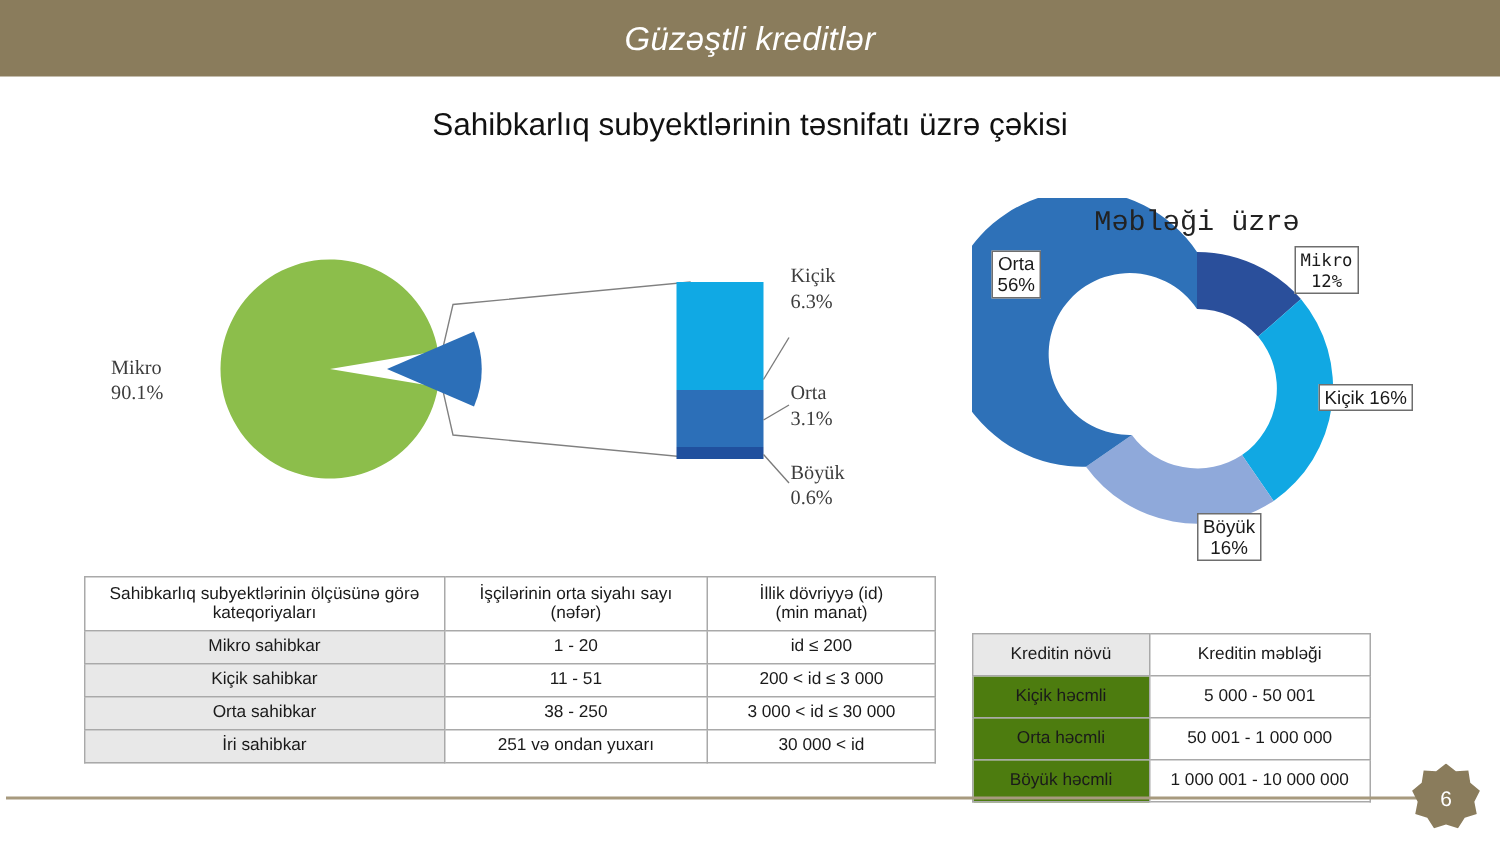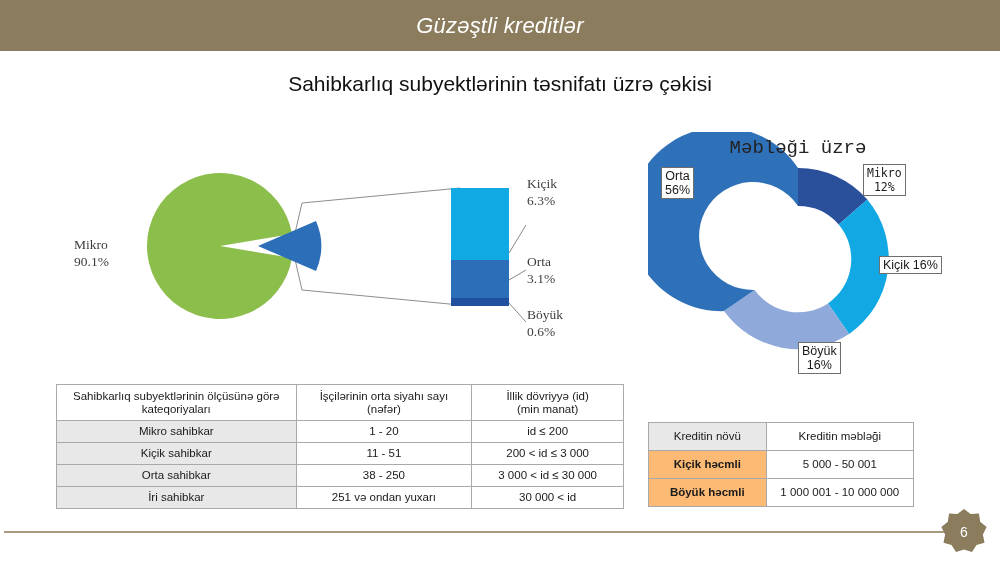--- a/index.html
+++ b/index.html
@@ -72,21 +72,21 @@
   .tbl-left td.c2{ width:152px; }
   .tbl-left tr.hdr td{ height:36px;margin-top:28px; }
   .tbl-left tr.body td{ height:22px; }
   .tbl-left tr.body td.c0{ background:#e8e8e8; }
 
   .tbl-right{ left:648px; top:386px; width:266px;margin-top:36px; }
   .tbl-right td{ height:28px; }
   .tbl-right td.c0{ width:118px; }
   .tbl-right td.c1{ width:148px; }
   .tbl-right tr.hdr td.c0{ background:#e8e8e8; }
-  .tbl-right tr.body td.c0{ background:#fdba74;font-weight:bold; }
+  .tbl-right tr.body td.c0{ background:#4d7c0f; }
 
   
   .footer-line{
     position:absolute; left:4px; top:531px; width:954px; height:2px;
     background:#a79a7e;
   }
   .page-badge{
     position:absolute; left:941px; top:509px; width:46px; height:46px;
   }
   .page-num{
@@ -198,20 +198,24 @@
   <tbody>
       <tr class="hdr">
     <td class="c0">Kreditin növü</td>
     <td class="c1">Kreditin məbləği</td>
   </tr>
   <tr class="body">
     <td class="c0">Kiçik həcmli</td>
     <td class="c1">5 000 - 50 001</td>
   </tr>
   <tr class="body">
+    <td class="c0">Orta həcmli</td>
+    <td class="c1">50 001 - 1 000 000</td>
+  </tr>
+  <tr class="body">
     <td class="c0">Böyük həcmli</td>
     <td class="c1">1 000 001 - 10 000 000</td>
   </tr>
 </tbody>
   </table>
 
 <div class="footer-line"></div>
 
 <svg class="page-badge" viewBox="0 0 46 46">
   <polygon fill="#8a7c5c" points="23,0 29.6,5.1 37.9,4.6 39.2,12.8 45.6,18.1 41.9,25.5 43.5,33.7 35.5,36.1 31.0,43.1 23,40.6 15.0,43.1 10.5,36.1 2.5,33.7 4.1,25.5 0.4,18.1 6.8,12.8 8.1,4.6 16.4,5.1"></polygon>

